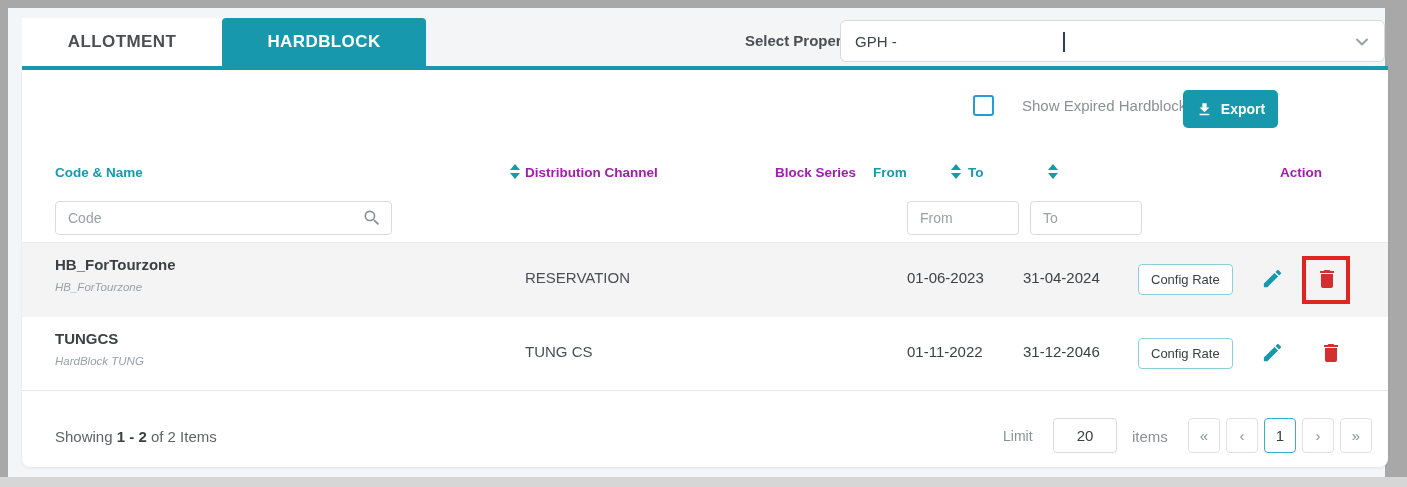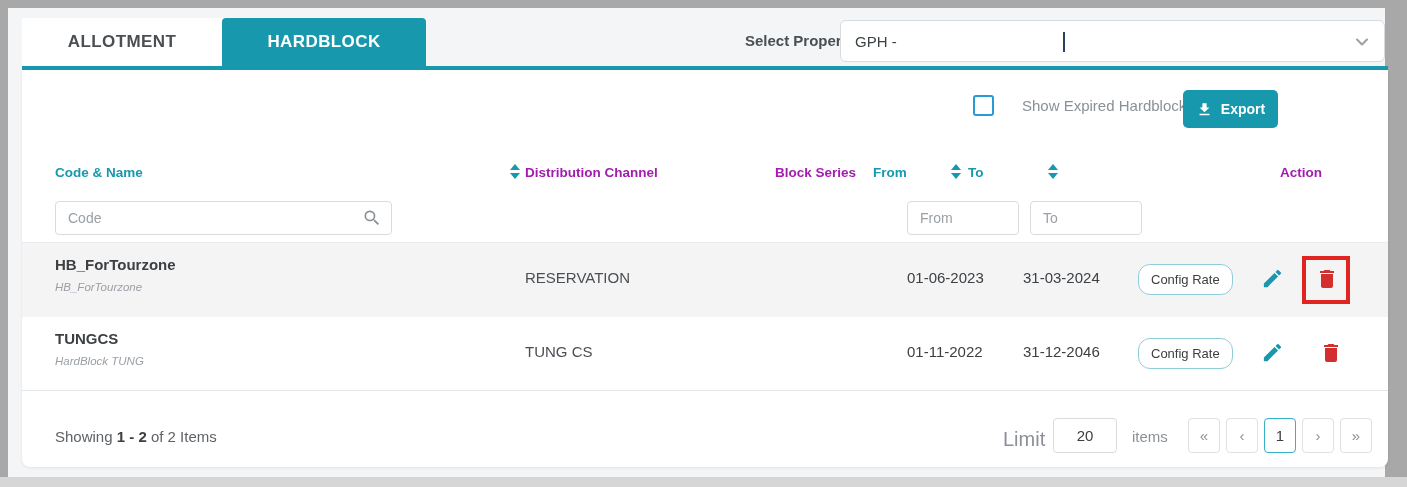--- a/index.html
+++ b/index.html
@@ -81,38 +81,38 @@
   .row1 { top:173px; background:#f4f4f5; }
   .row2 { top:247px; background:#ffffff; border-bottom:1px solid #e4e6e8; }
   .cell-code { position:absolute; left:33px; top:13px; font-size:15px; font-weight:bold; color:#3c4043; }
   .cell-name { position:absolute; left:33px; top:38px; font-size:11.5px; font-style:italic; color:#9aa0a6; }
   .cell-dist { position:absolute; left:503px; top:26px; font-size:15px; color:#4a4f54; }
   .cell-bs   { position:absolute; left:753px; top:26px; font-size:15px; color:#4a4f54; }
   .cell-from { position:absolute; left:885px; top:26px; font-size:15px; color:#3c4043; }
   .cell-to   { position:absolute; left:1001px; top:26px; font-size:15px; color:#3c4043; }
   .btn-config {
     position:absolute; left:1116px; top:21px; height:31px; padding:0 12px;
-    background:#fff; border:1px solid #8fcdd8; border-radius:12px;
+    background:#fff; border:1px solid #8fcdd8; border-radius:4px;
     font-size:13px; color:#3c4043; font-family:inherit; cursor:pointer;
   }
   .ic-btn { position:absolute; top:24px; width:25px; height:25px; background:none; border:none; cursor:pointer; padding:0; }
   .ic-edit { left:1238px; }
   .ic-edit svg { fill:#1798ad; width:23px; height:23px; }
   .ic-del { left:1292px; }
   .ic-del svg { fill:#d32f2f; width:24px; height:24px; }
   .del-highlight {
     position:absolute; left:1280px; top:13px; width:48px; height:48px;
     border:4px solid #e02420;
   }
   .row2 .ic-del { left:1296px; }
   
   .footer { position:absolute; left:0; top:340px; width:1366px; height:57px; }
   .showing { position:absolute; left:33px; top:18px; font-size:15px; color:#5f6368; }
   .showing b { color:#3c4043; }
-  .limit-label { position:absolute; left:981px; top:18px; font-size:20px; color:#8a9096; }
+  .limit-label { position:absolute; left:981px; top:18px; font-size:14px; color:#8a9096; }
   .limit-input {
     position:absolute; left:1031px; top:8px; width:64px; height:35px;
     border:1px solid #d9dcdf; border-radius:4px; text-align:center;
     font-size:15px; color:#3c4043; font-family:inherit; outline:none;
   }
   .items-label { position:absolute; left:1110px; top:18px; font-size:15px; color:#8a9096; }
   .pg {
     position:absolute; top:8px; width:32px; height:35px;
     background:#fff; border:1px solid #dfe1e4; border-radius:4px;
     font-size:15px; color:#8a9096; font-family:inherit; cursor:pointer;
@@ -186,21 +186,21 @@
       <input class="f-input f-from" placeholder="From" style="">
       <input class="f-input f-to" placeholder="To" style="">
     </div>
 
     <div class="row row1">
       <span class="cell-code">HB_ForTourzone</span>
       <span class="cell-name">HB_ForTourzone</span>
       <span class="cell-dist">RESERVATION</span>
       <span class="cell-bs"></span>
       <span class="cell-from">01-06-2023</span>
-      <span class="cell-to">31-03-2024</span>
+      <span class="cell-to">31-04-2024</span>
       <button class="btn-config">Config Rate</button>
       <button class="ic-btn ic-edit">
         <svg viewBox="0 0 24 24">
             <path d="M3 17.25V21h3.75L17.81 9.94l-3.75-3.75L3 17.25zM20.71 7.04a1 1 0 0 0 0-1.41l-2.34-2.34a1 1 0 0 0-1.41 0l-1.83 1.83 3.75 3.75 1.83-1.83z"></path>
           </svg>
       </button>
       <div class="del-highlight"></div>
       <button class="ic-btn ic-del">
         <svg viewBox="0 0 24 24">
             <path d="M6 19c0 1.1.9 2 2 2h8a2 2 0 0 0 2-2V7H6v12zM19 4h-3.5l-1-1h-5l-1 1H5v2h14V4z"></path>

